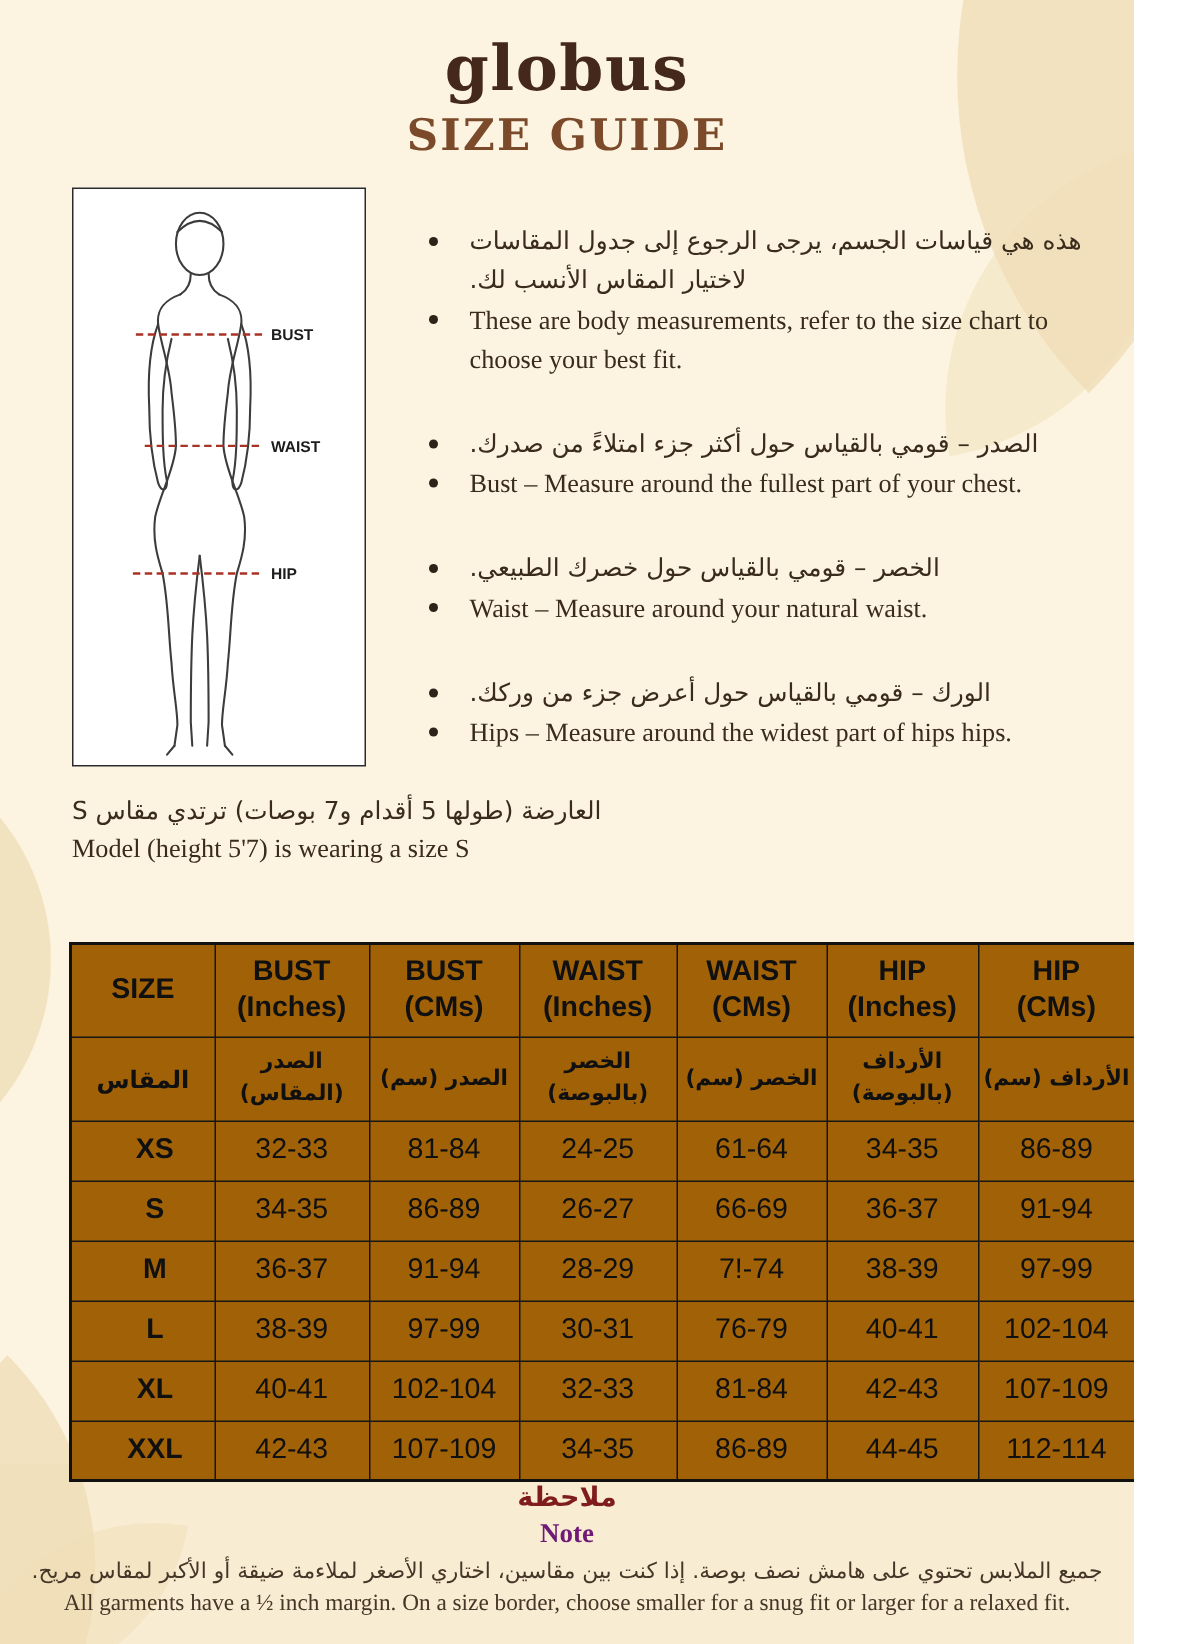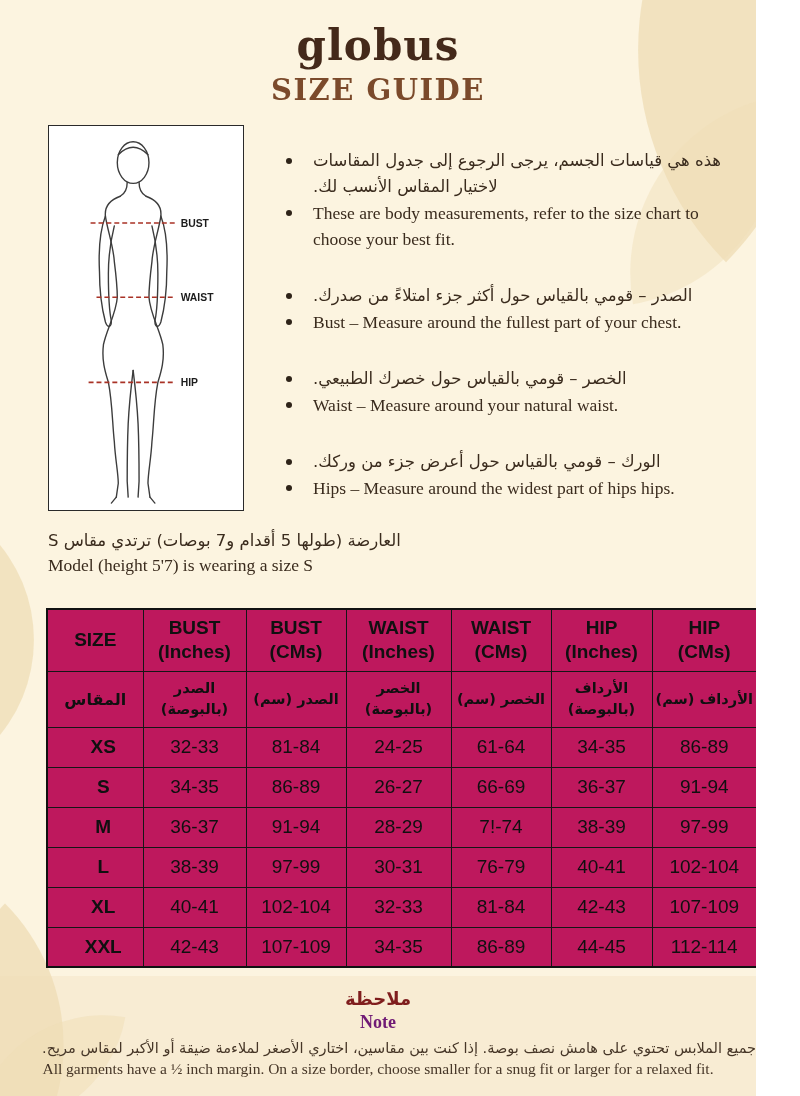--- a/index.html
+++ b/index.html
@@ -50,22 +50,22 @@
   .b-ar { font-family:"DejaVu Sans",sans-serif; font-size:16.5px; line-height:26px; text-align:left; }
   .b-en { font-family:"Liberation Serif",serif; font-size:17.5px; line-height:26px; text-align:left; }
 
   
   .model-note { position:absolute; left:48px; top:528px; width:520px; z-index:1; }
   .mn-ar { font-family:"DejaVu Sans",sans-serif; font-size:16.5px; line-height:25px; direction:rtl; text-align:left; }
   .mn-en { font-family:"Liberation Serif",serif; font-size:17.5px; line-height:25px; }
 
   
   .size-table {
-    position:absolute; left:46px; top:608px; width:710px; z-index:1;
-    border-collapse:collapse; background:#be185d; table-layout:fixed;
+    position:absolute; left:46px; top:628px; width:710px; z-index:1;
+    border-collapse:collapse; background:#a16207; table-layout:fixed;
     border:2px solid #111;
   }
   .size-table th, .size-table td {
     border:1.4px solid #161616; text-align:center; vertical-align:middle; color:#101010;
   }
   .h-en th {
     font-family:"Liberation Sans",sans-serif; font-weight:bold; font-size:19px;
     white-space:pre-line; height:62px; line-height:24px;
   }
   .h-ar td {
@@ -73,21 +73,21 @@
     white-space:pre-line; height:56px; line-height:21px; direction:rtl;
   }
   .h-ar td.size-cell { font-size:16px; }
   .data-row td { font-family:"Liberation Sans",sans-serif; font-size:19px; height:40px; }
   .data-row td.size-cell { font-weight:bold;padding-left:16px; }
 
   
   .note { position:absolute; left:0; right:0; top:988px; text-align:center; z-index:1; }
   .note-title-ar { font-family:"DejaVu Sans",sans-serif; font-weight:bold; font-size:18px; color:#7f1d1d; }
   .note-title-en { font-family:"Liberation Serif",serif; font-weight:bold; font-size:18px; color:#701a75; margin-top:3px; }
-  .note-body-ar { font-family:"DejaVu Sans",sans-serif; font-size:14.5px; color:#463627; margin-top:7px; direction:rtl;text-align:right; }
+  .note-body-ar { font-family:"DejaVu Sans",sans-serif; font-size:14.5px; color:#463627; margin-top:7px; direction:rtl; }
   .note-body-en { font-family:"Liberation Serif",serif; font-size:15.5px; color:#463627; margin-top:4px; }
 </style>
 </head>
 <body>
 
 <div class="page">
 
   <div class="bottom-band"></div>
   <div class="leaf leaf-tr-1"></div>
   <div class="leaf leaf-tr-2"></div>
@@ -203,21 +203,21 @@
         <th>WAIST
 (CMs)</th>
         <th>HIP
 (Inches)</th>
         <th>HIP
 (CMs)</th>
       </tr>
       <tr class="h-ar">
         <td class="size-cell">المقاس</td>
         <td>الصدر
-(بالبوصة)</td>
+(المقاس)</td>
         <td>الصدر (سم)</td>
         <td>الخصر
 (بالبوصة)</td>
         <td>الخصر (سم)</td>
         <td>الأرداف
 (بالبوصة)</td>
         <td>الأرداف (سم)</td>
       </tr>
       <tr class="data-row">
         <td class="size-cell">XS</td>

